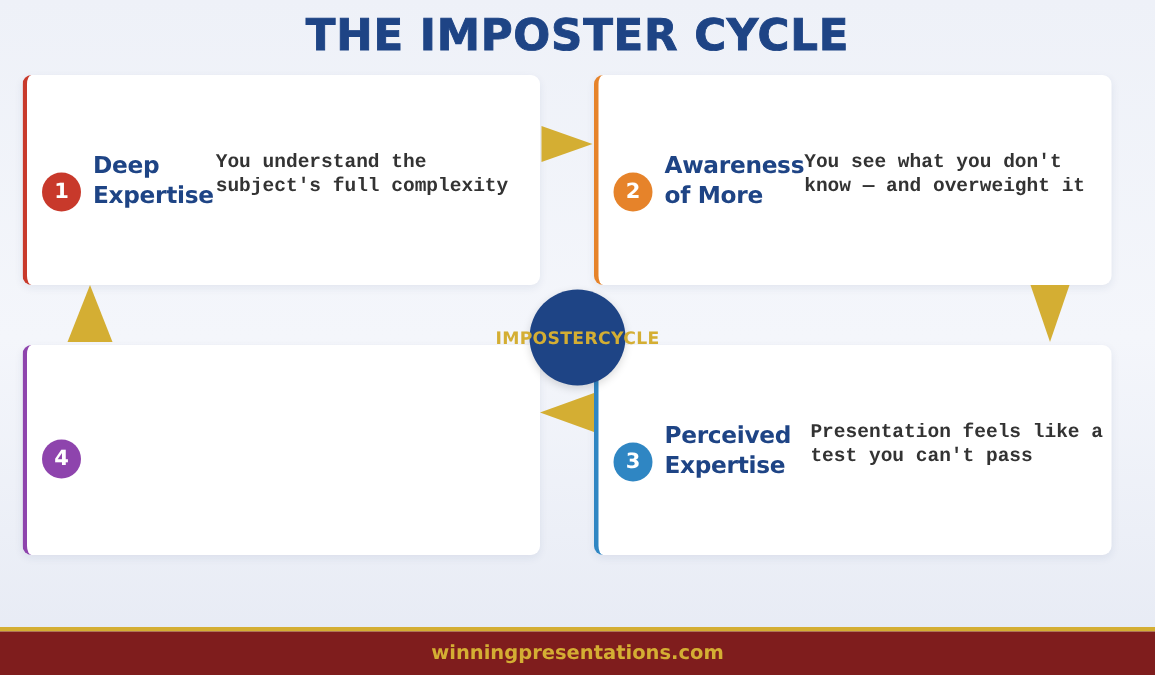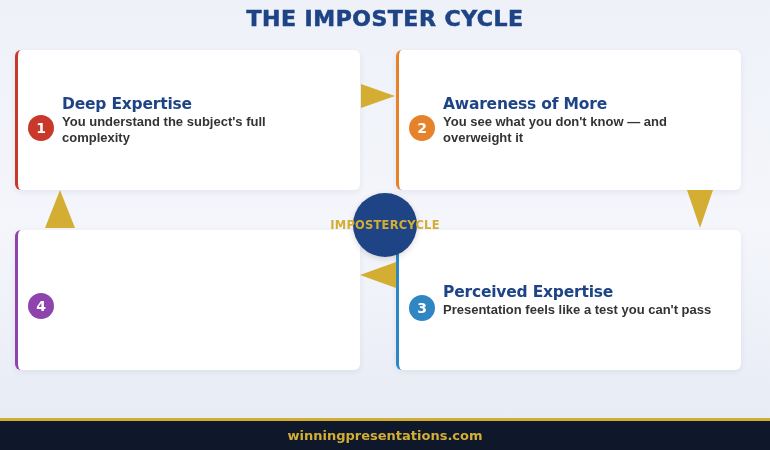--- a/index.html
+++ b/index.html
@@ -6,21 +6,21 @@
   html, body { width: 770px; height: 450px; overflow: hidden; }
   body {
     position: relative;
     background: linear-gradient(180deg, #eef1f8 0%, #f4f6fb 50%, #e6eaf4 100%);
     font-family: "DejaVu Sans", sans-serif;
   }
   .title {
     position: absolute; left: 0; top: 6px; width: 770px;
     text-align: center;
     font-family: "DejaVu Sans", sans-serif;
-    font-weight: 900; font-size: 22px; letter-spacing: 0.5px;
+    font-weight: 900; font-size: 29px; letter-spacing: 0.5px;
     color: #1e4485;
     -webkit-text-stroke: 0.6px #1e4485;
   }
   .card {
     position: absolute;
     width: 345px; height: 140px;
     background: #ffffff;
     border-radius: 6px;
     box-shadow: 0 2px 6px rgba(30, 50, 100, 0.08);
     border-left: 3px solid #ccc;
@@ -32,29 +32,29 @@
   .card.c3 { left: 396px; top: 230px; border-left-color: #2f86c3; }
   .card.c4 { left: 15px; top: 230px; border-left-color: #8e44ad; }
   .badge {
     flex: 0 0 26px; width: 26px; height: 26px; border-radius: 50%;
     color: #fff; font-weight: 900; font-size: 14px;
     display: flex; align-items: center; justify-content: center;
     margin-right: 8px; margin-top: 16px;
     font-family: "DejaVu Sans", sans-serif;
   }
   .card.c4 .badge { margin-top: 12px; }
-  .text-wrap { display: flex; flex-direction: column; }
+  .text-wrap { display: flex; }
   .card-title {
     font-family: "DejaVu Sans", sans-serif;
     font-weight: 900; font-size: 15.5px; color: #1e4485;
     letter-spacing: -0.2px;
     line-height: 20px;
   }
   .card-desc {
-    font-family: Liberation Sans, sans-serif;
+    font-family: Liberation Mono, monospace;
     font-size: 13px; color: #333333; line-height: 16px;
     font-weight: 600;
     max-width: 270px;
   }
   .arrow { position: absolute; width: 0; height: 0; }
   .arrow.right {
     left: 361px; top: 84px;
     border-top: 12px solid transparent;
     border-bottom: 12px solid transparent;
     border-left: 34px solid #d4ae33;
@@ -90,21 +90,21 @@
     font-weight: 900; font-size: 11.5px; color: #d4ae33;
     line-height: 20px; letter-spacing: 0.2px;
     white-space: nowrap;
   }
   .footer-line {
     position: absolute; left: 0; top: 418px; width: 770px; height: 3px;
     background: #d4ae33;
   }
   .footer {
     position: absolute; left: 0; top: 421px; width: 770px; height: 29px;
-    background: #0f172a;
+    background: #7f1d1d;
     display: flex; align-items: center; justify-content: center;
   }
   .footer-text {
     font-family: "DejaVu Sans", sans-serif;
     font-weight: 700; font-size: 13px; color: #d4ae33;
   }
 </style>
 </head>
 <body>
 

